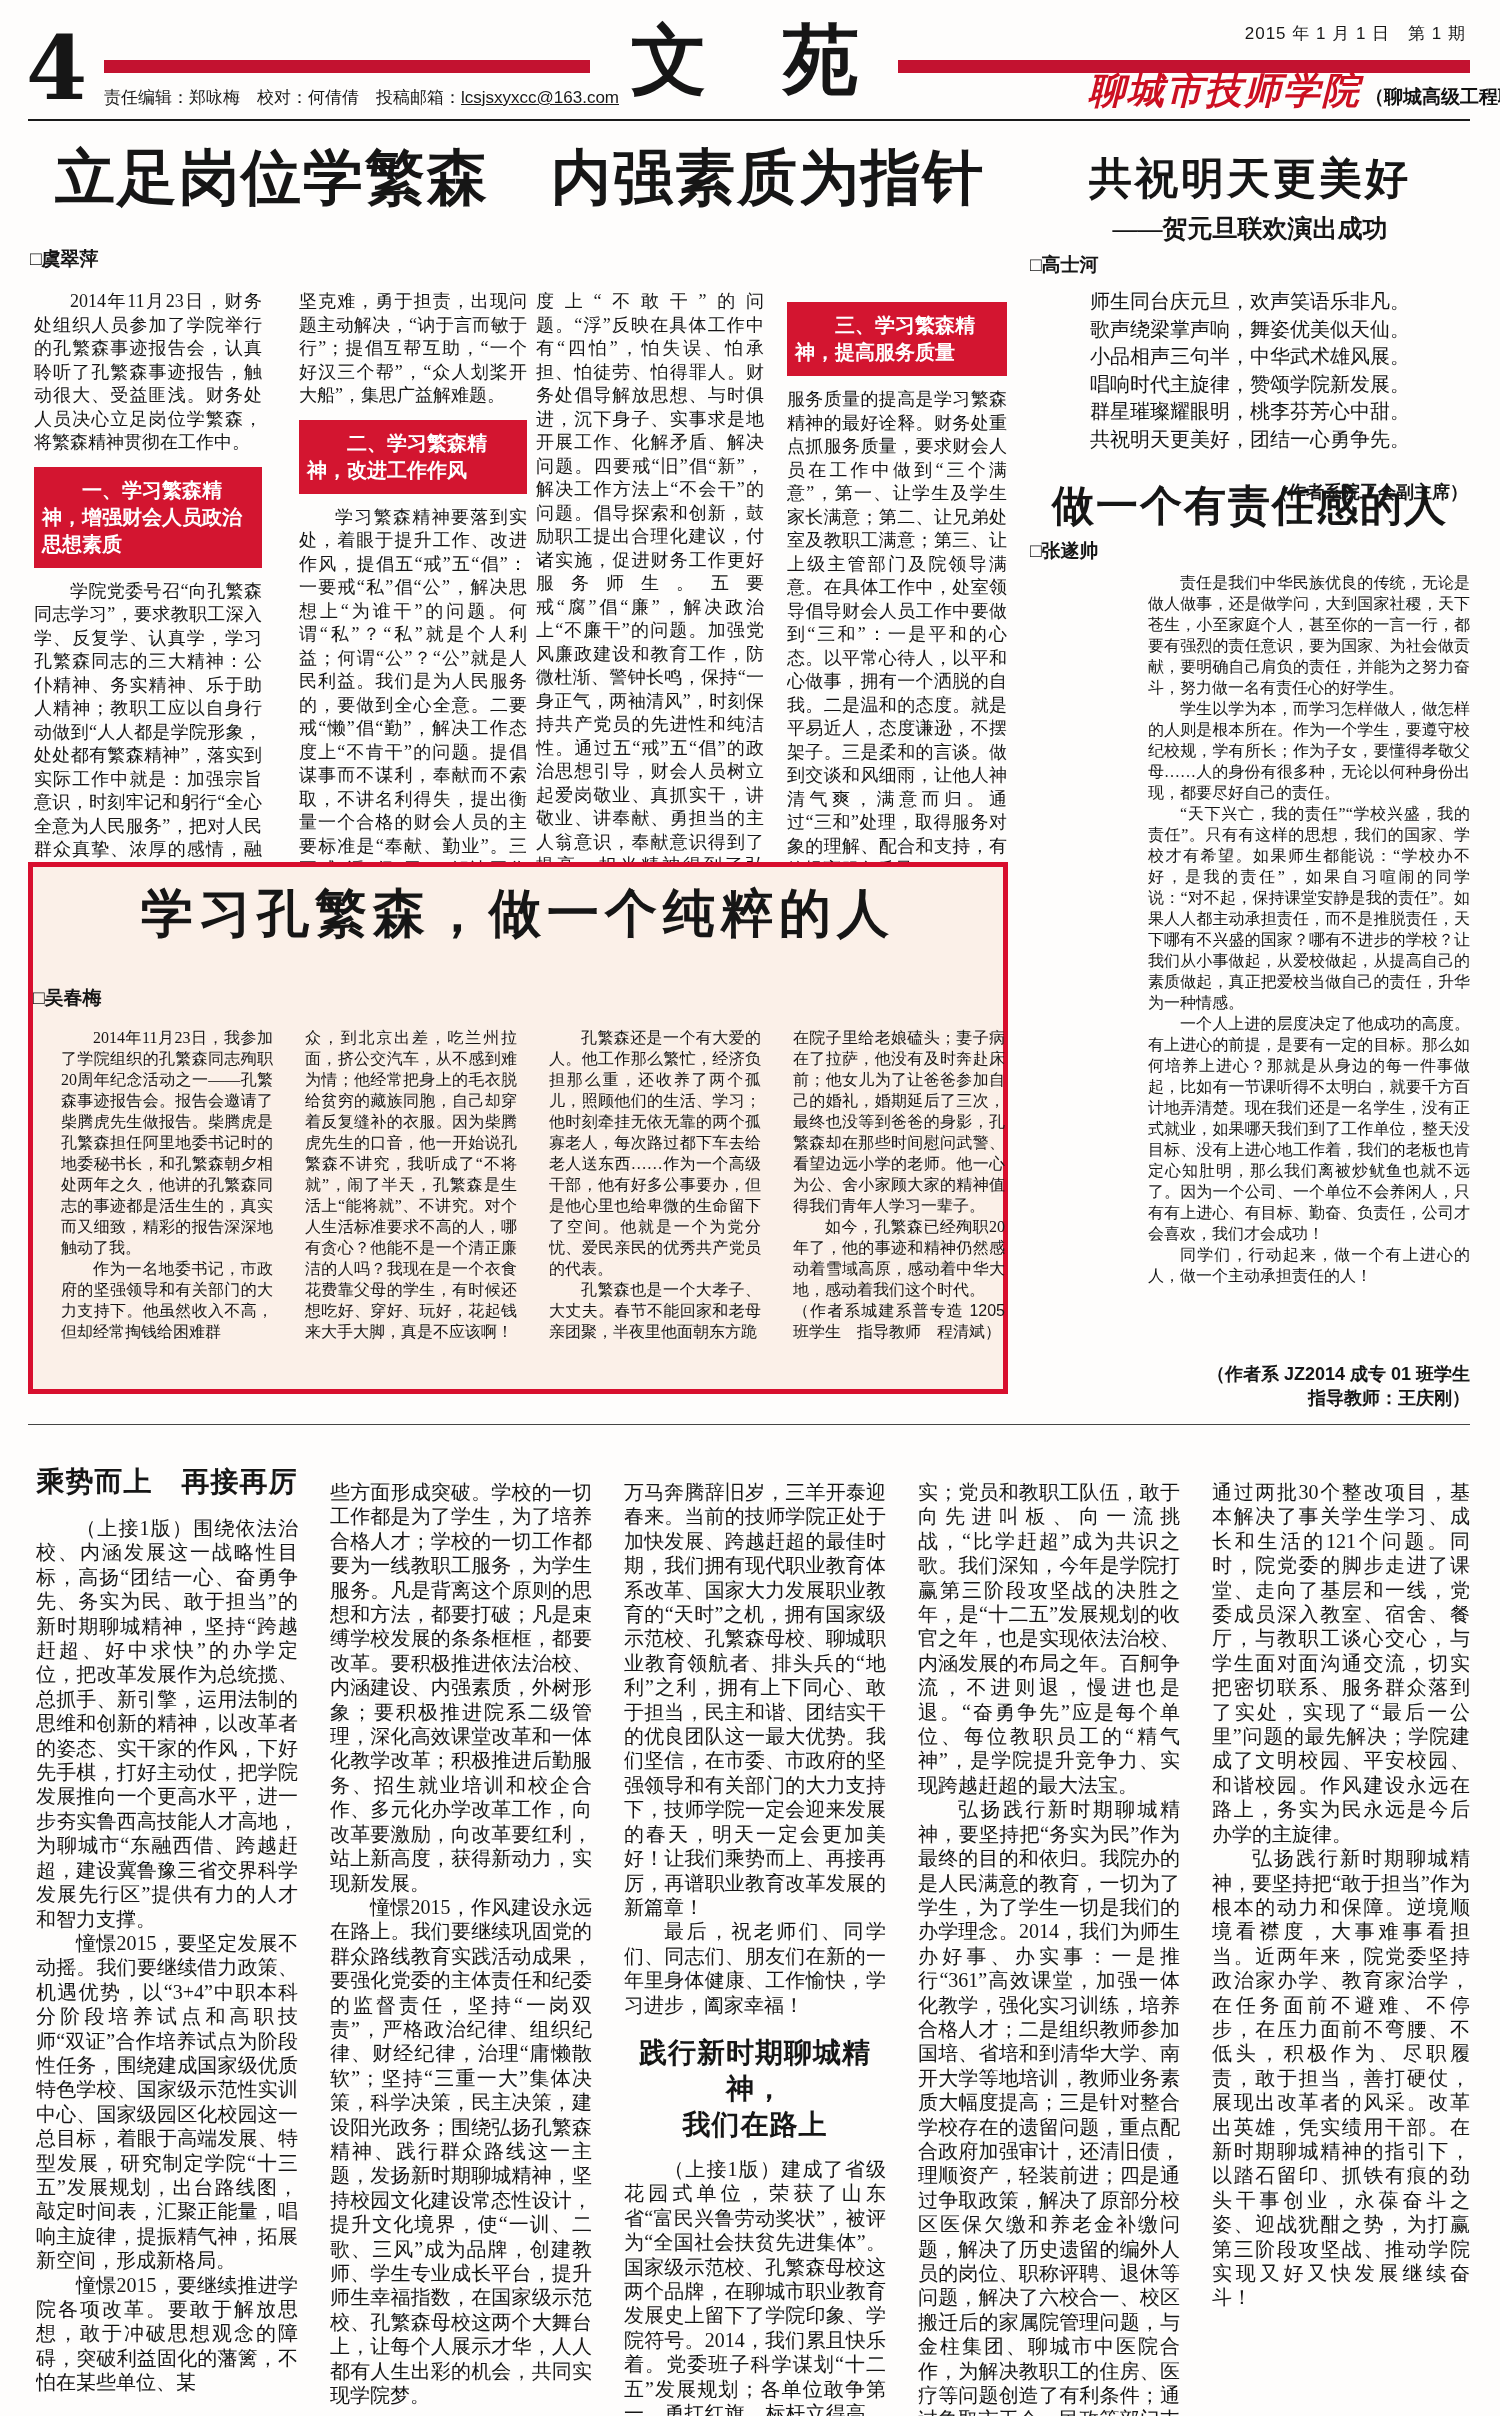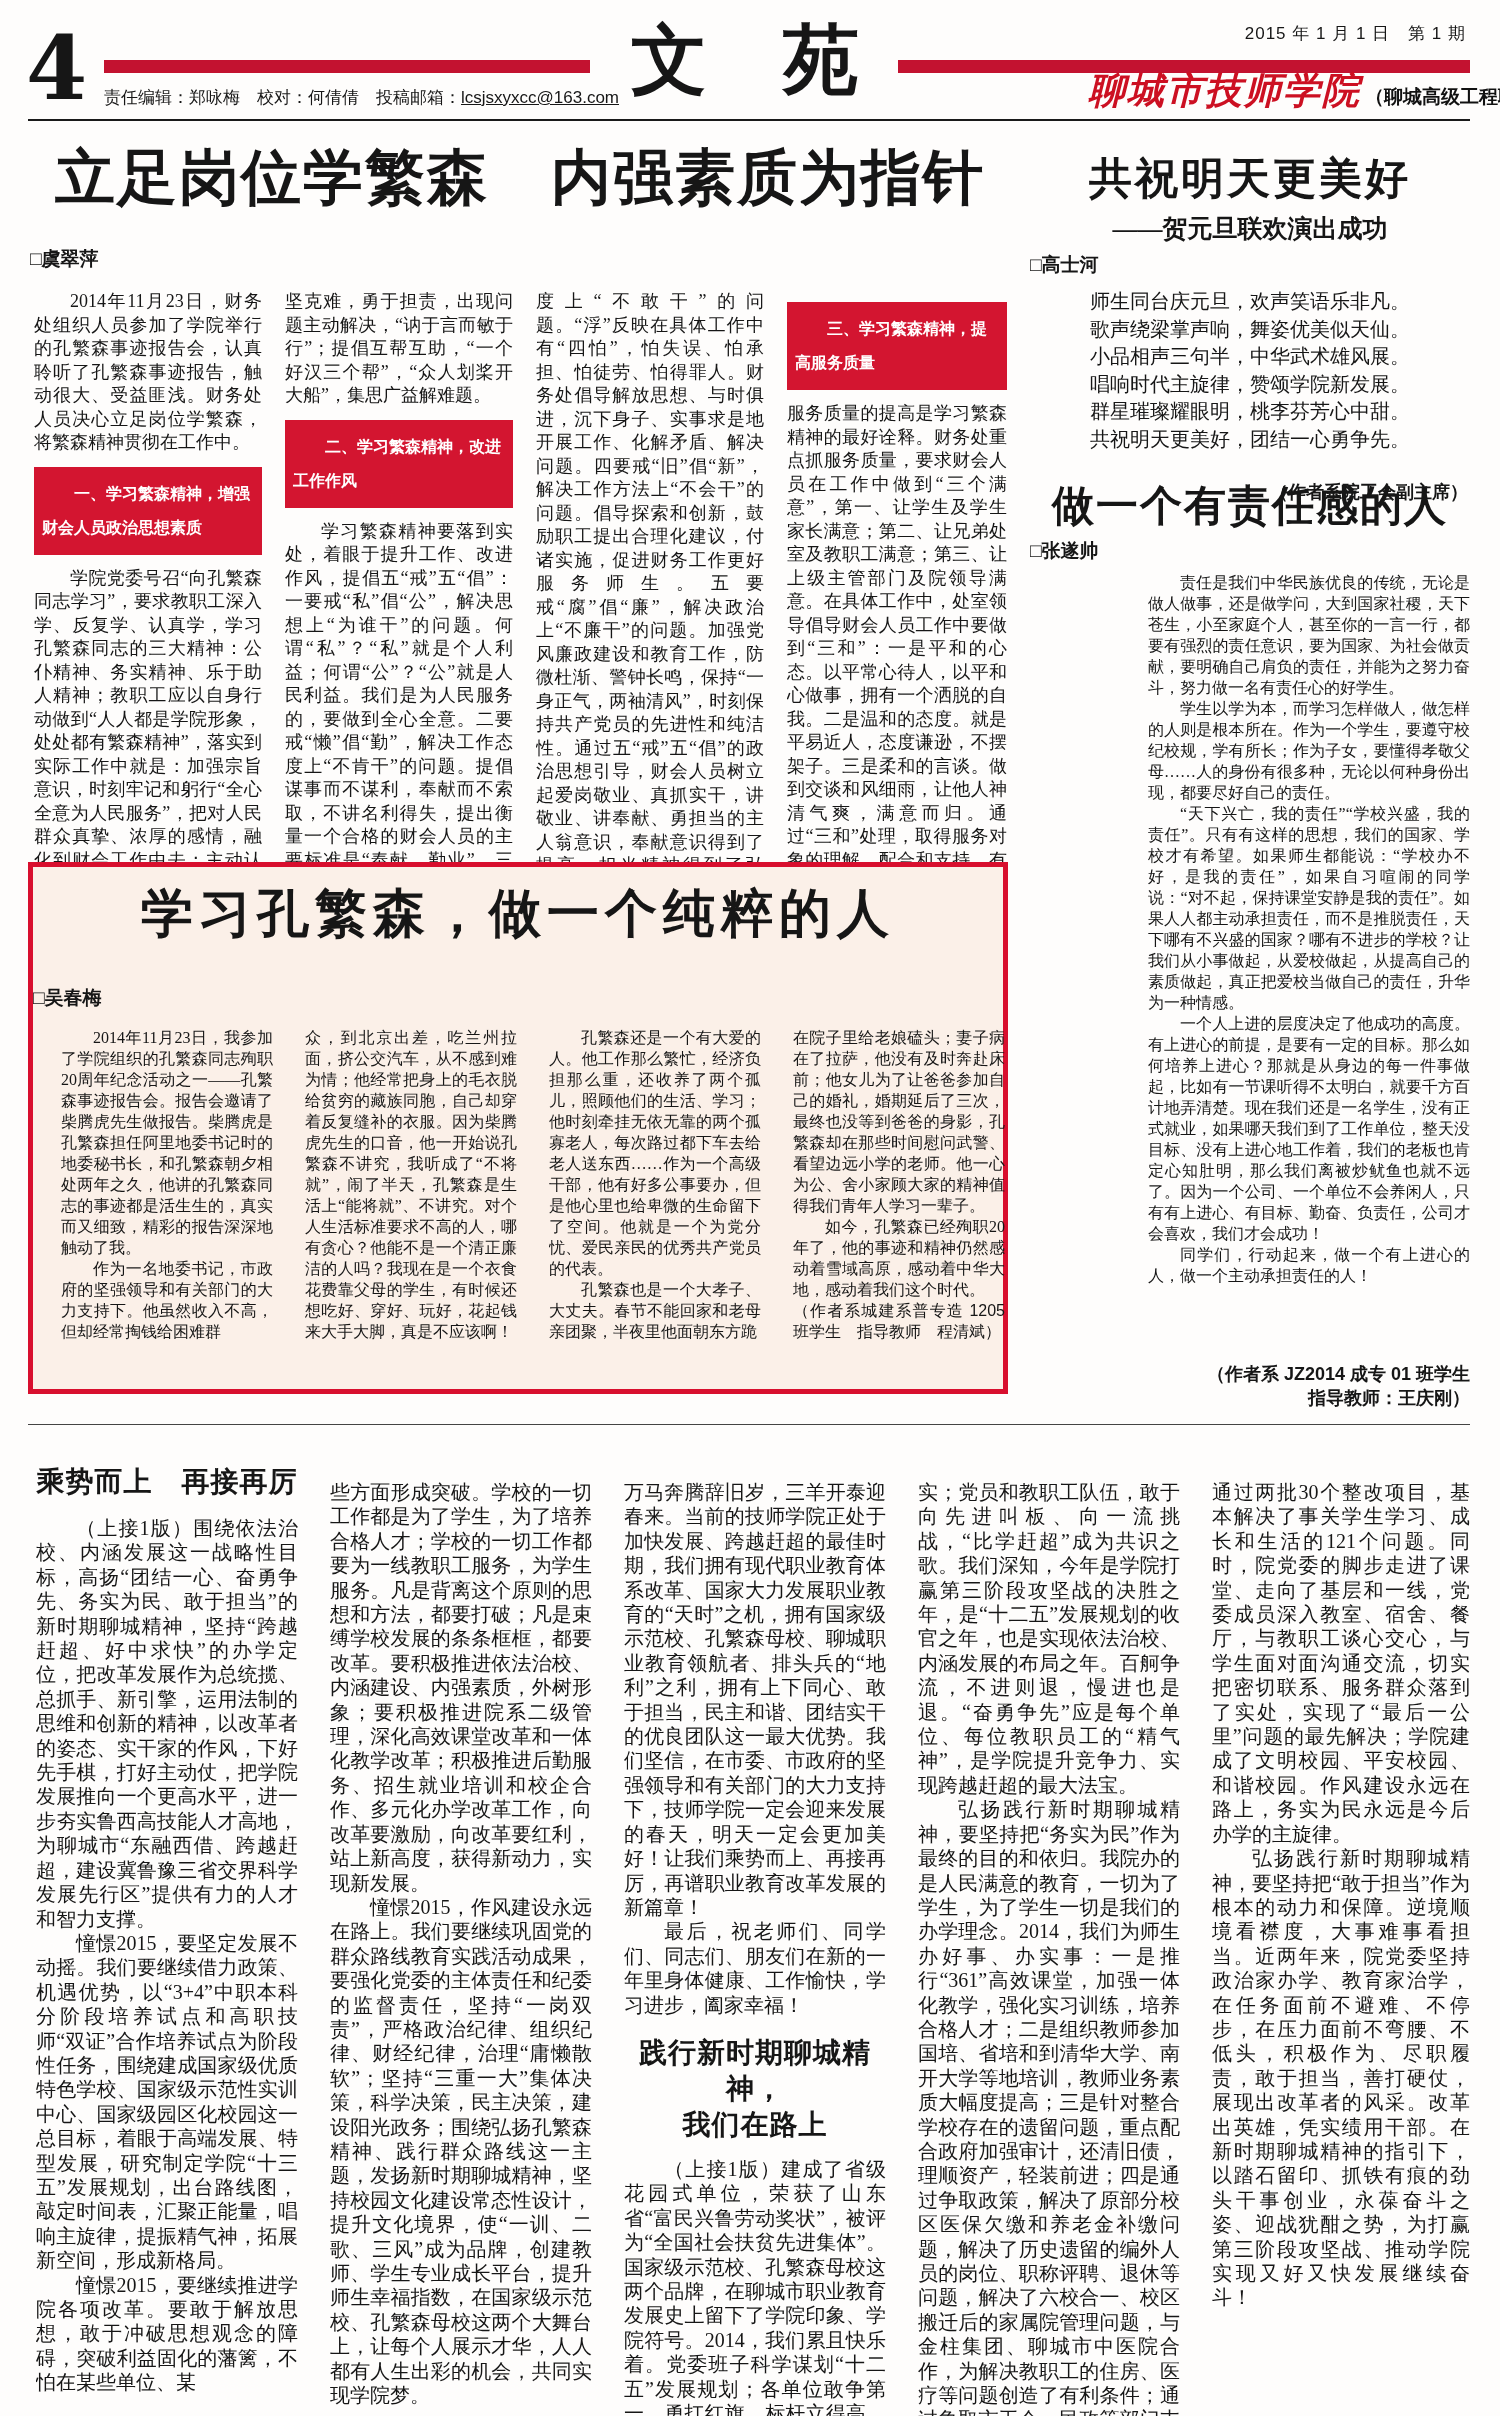--- a/index.html
+++ b/index.html
@@ -25,27 +25,27 @@
   .rule-top{left:28px;top:119px;width:1442px;}
   .rule-mid{left:28px;top:1424px;width:1442px;height:1px;background:#444;}
   
   .a1-headline{left:30px;top:144px;width:980px;text-align:center;font-size:60px;line-height:1.15;
                font-weight:bold;letter-spacing:2px;}
   .byline{text-align:left;font-size:19px;font-weight:bold;font-family:"Liberation Sans",sans-serif;}
   .a1-byline{left:30px;top:246px;width:980px;}
   .newscol{overflow:hidden;text-align:justify;}
   .a1col{top:290px;height:674px;font-size:18px;line-height:23.5px;}
   .a1c1{left:34px;width:228px;}
-  .a1c2{left:285px;width:228px;}
+  .a1c2{left:299px;width:228px;}
   .a1c3{left:536px;width:228px;}
   .a1c4{left:787px;width:220px;}
   .newscol p{margin:0;text-indent:2em;}
   .newscol p.cont{text-indent:0;}
   .secbox{background:var(--box-red);color:#fff;font-family:"Liberation Sans",sans-serif;
-          font-weight:bold;font-size:16px;line-height:34px;padding:10px 8px;text-indent:2em;
+          font-weight:bold;font-size:20px;line-height:27px;padding:10px 8px;text-indent:2em;
           margin:12px 0;text-align:left;}
   .credit{text-align:right;font-weight:bold;font-family:"Liberation Sans",sans-serif;text-indent:0 !important;}
   
   .poem-headline{left:1030px;top:150px;width:440px;text-align:center;font-size:43px;font-weight:bold;letter-spacing:3px;}
   .poem-sub{left:1030px;top:212px;width:440px;text-align:center;font-size:25px;font-weight:bold;}
   .poem-byline{left:1030px;top:252px;width:440px;}
   .poem-body{left:1030px;top:288px;width:440px;text-align:center;font-size:20px;line-height:27.5px;}
   .poem-credit{left:1030px;top:480px;width:438px;font-size:18px;}
   
   .a2-headline{left:1030px;top:478px;width:440px;text-align:center;font-size:42px;font-weight:bold;letter-spacing:2px;}

